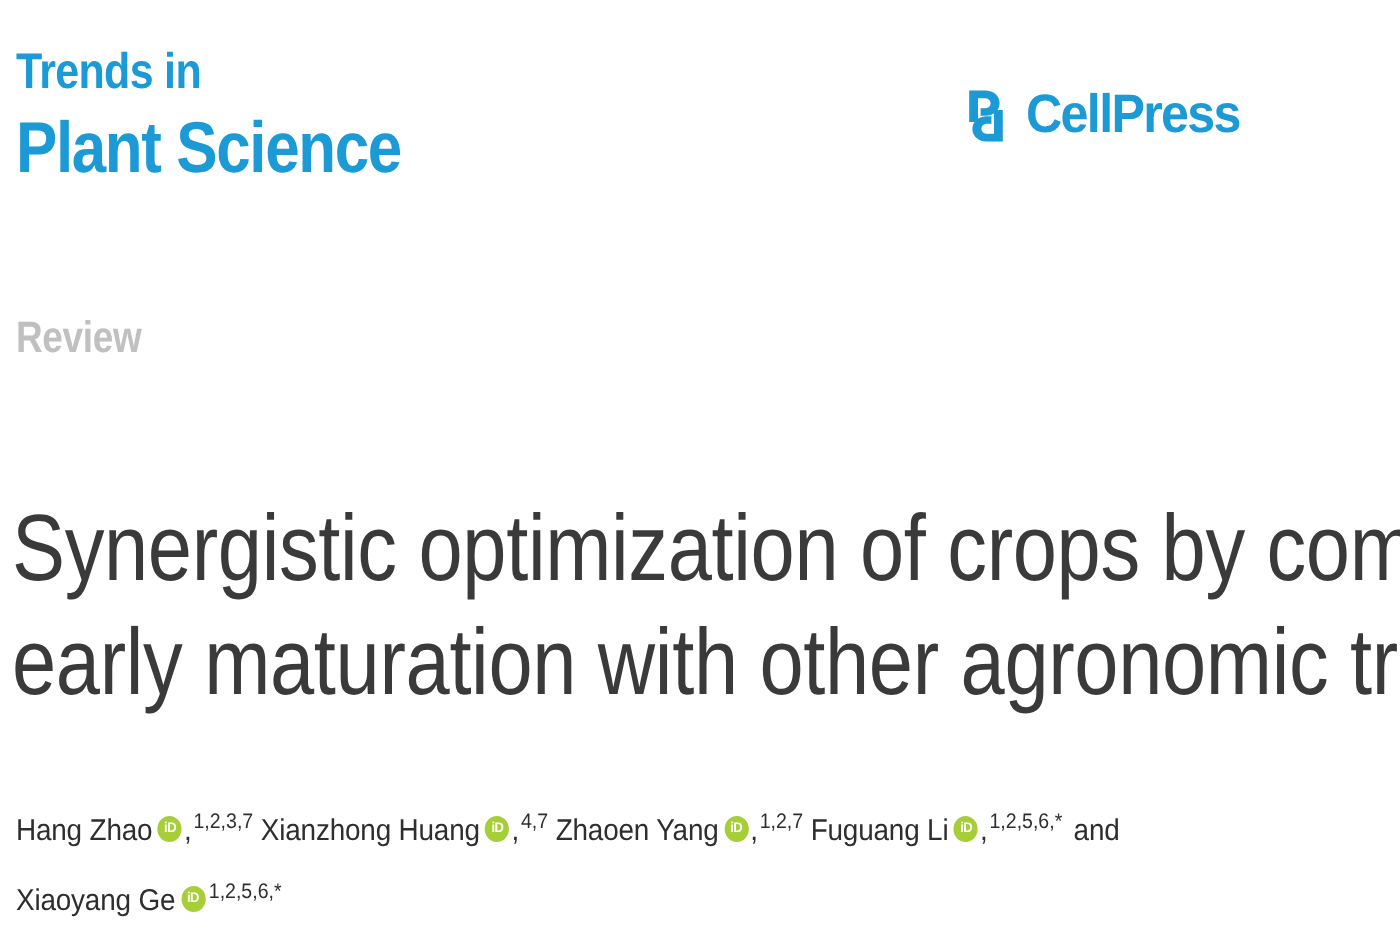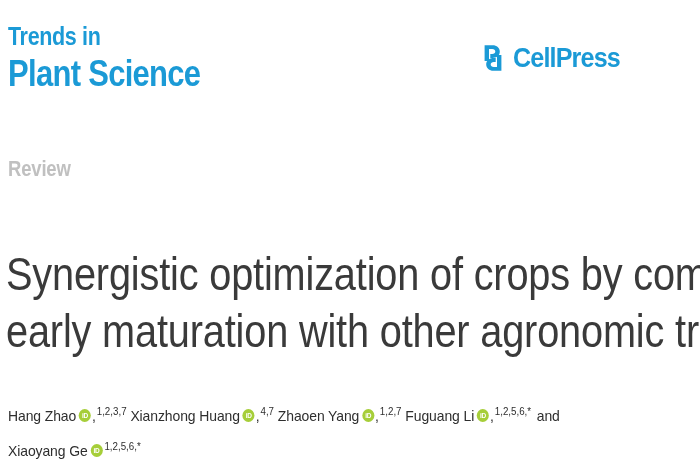--- a/index.html
+++ b/index.html
@@ -50,21 +50,20 @@
     transform-origin: left top;
     white-space: nowrap;
   }
 
   
   .publisher {
     position: absolute;
     right: 8px;
     top: 44px;
     display: flex;
-    align-items: center;
     gap: 7px;
   }
   .publisher-mark {
     width: 26px;
     height: 28px;
     display: block;
     flex: none;
   }
   .publisher-name {
     color: #1b9ad6;

